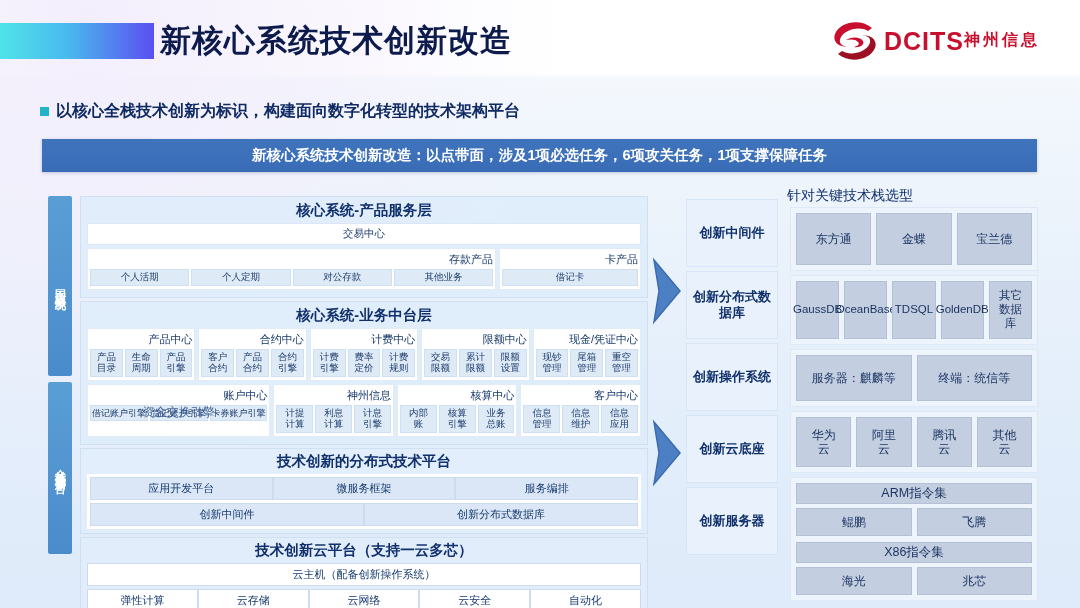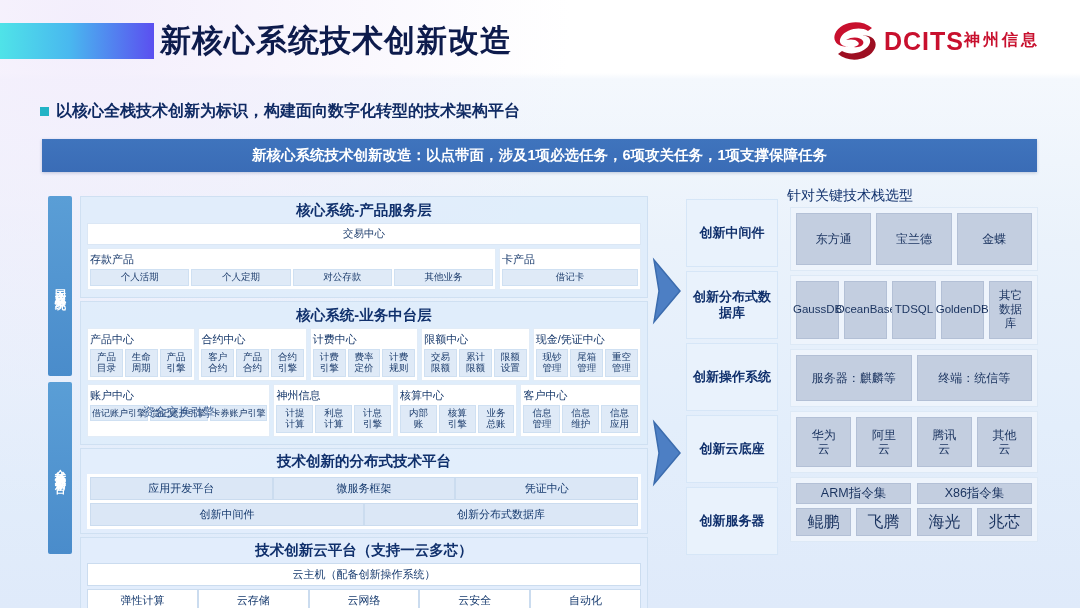--- a/index.html
+++ b/index.html
@@ -74,21 +74,21 @@
   .row{display:flex;gap:3px;padding:0 6px 3px;}
   .cell{
     background:#fff;border:1px solid #dbe7f5;
     font-size:10.5px;color:#1b3b6b;text-align:center;
     padding:3px 2px;flex:1;white-space:nowrap;overflow:hidden;
   }
   .grp{
     background:#fff;border:1px solid #e2ecf7;flex:1;padding:2px 2px 3px;
     display:flex;flex-direction:column;min-width:0;
   }
-  .grp-h{font-size:11px;color:#15376a;text-align:left;padding:1px 0 2px;white-space:nowrap;}
+  .grp-h{font-size:11px;color:#15376a;text-align:right;padding:1px 0 2px;white-space:nowrap;}
   .grp-cells{display:flex;gap:2px;}
   .mini{
     flex:1;background:#dfeaf7;border:1px solid #cfe0f2;
     font-size:9.5px;line-height:1.15;color:#1b3b6b;text-align:center;
     padding:2px 0;min-width:0;
   }
   .mini.wide{font-size:9px;}
   .ovl{position:relative;}
   .ovl-float{
     position:absolute;left:50%;top:-1px;transform:translateX(-50%);
@@ -132,22 +132,22 @@
   .rcell{
     flex:1;background:#c3cee0;border:1px solid #b3c0d6;
     display:flex;align-items:center;justify-content:center;text-align:center;
     font-size:12px;color:#19325e;line-height:1.2;min-width:0;padding:2px 7px;
   }
   .rcell.tall{height:46px;}
   .rcell.db{height:52px;font-size:11.5px;}
   .rcell.os{height:40px;}
   .rcell.cloud{height:44px;}
   .rcell.isa{height:24px;font-size:12.5px;}
-  .rcell.chip{height:22px;font-size:16px;}
-  .isa-wrap{display:flex;gap:6px;}
+  .rcell.chip{height:22px;font-size:12px;}
+  .isa-wrap{display:flex;gap:6px;flex-direction:column;}
   .isa-col{flex:1;display:flex;flex-direction:column;gap:4px;min-width:0;}
   .isa-sub{display:flex;gap:5px;}
 </style>
 </head>
 <body>
 
 <div id="slide">
 
   <div class="hdr">
     <div class="hdr-bar"></div>
@@ -286,21 +286,21 @@
             </div>
           </div>
       </div>
 
       <div class="tlayer">
         <div class="layer-title">技术创新的分布式技术平台</div>
         <div class="tbox">
           <div class="brow">
             <div class="bar">应用开发平台</div>
             <div class="bar">微服务框架</div>
-            <div class="bar">凭证中心</div>
+            <div class="bar">服务编排</div>
           </div>
           <div class="brow">
             <div class="bar">创新中间件</div>
             <div class="bar">创新分布式数据库</div>
           </div>
         </div>
       </div>
 
       <div class="tlayer">
         <div class="layer-title">技术创新云平台（支持一云多芯）</div>
@@ -338,22 +338,22 @@
       <div class="midbox">创新操作系统</div>
       <div class="midbox">创新云底座</div>
       <div class="midbox">创新服务器</div>
     </div>
 
   <div class="rightcap">针对关键技术栈选型</div>
   <div class="rp">
     <div class="rp-grp">
       <div class="rrow" id="mw-row">
           <div class="rcell tall">东方通</div>
+          <div class="rcell tall">金蝶</div>
           <div class="rcell tall">宝兰德</div>
-          <div class="rcell tall">金蝶</div>
         </div>
     </div>
     <div class="rp-grp">
       <div class="rrow" id="db-row">
           <div class="rcell db">GaussDB</div>
           <div class="rcell db">OceanBase</div>
           <div class="rcell db">TDSQL</div>
           <div class="rcell db">GoldenDB</div>
           <div class="rcell db">其它数据库</div>
         </div>

